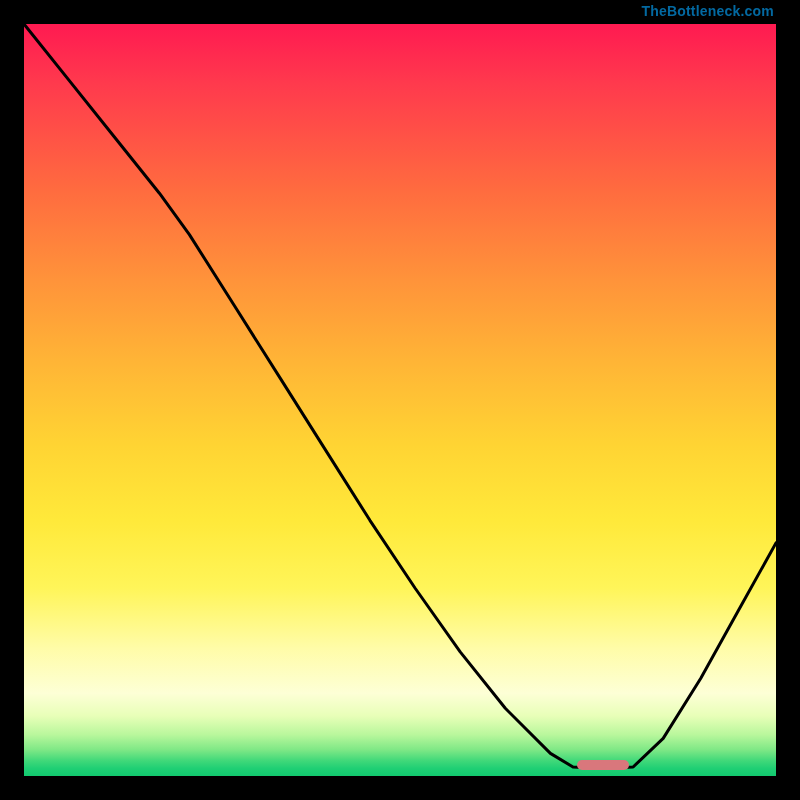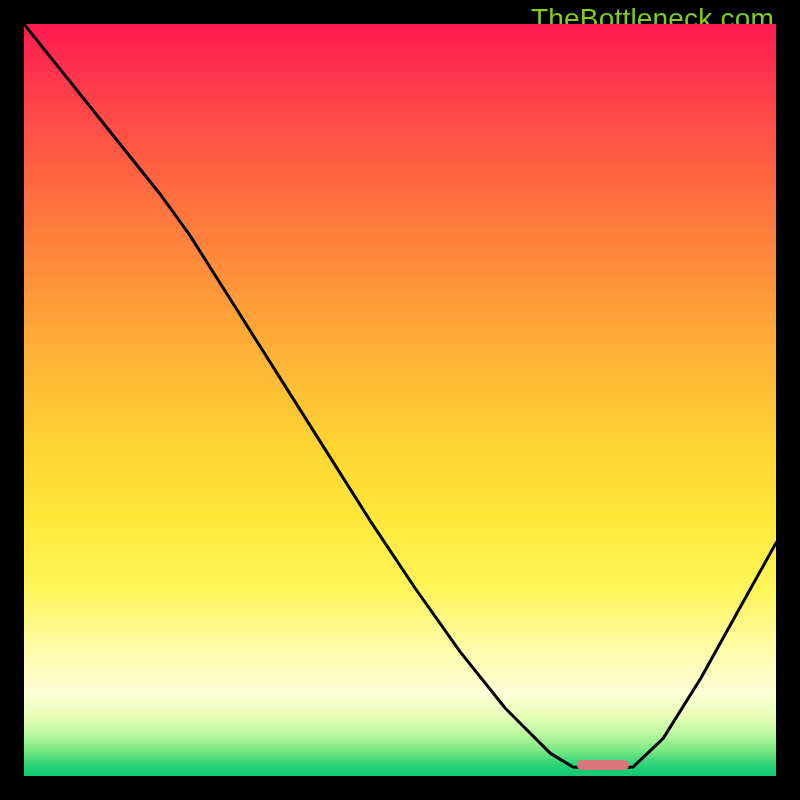--- a/index.html
+++ b/index.html
@@ -60,23 +60,23 @@
   .marker {
     position: absolute;
     height: 10px;
     border-radius: 5px;
     background: #d9777c;
   }
   .watermark {
     position: absolute;
     top: 3px;
     right: 26px;
-    color: #84cc16;
-    font-size: 28px;
-    font-weight: 400;
+    color: #0369a1;
+    font-size: 14px;
+    font-weight: 700;
     letter-spacing: 0.2px;
   }
 </style>
 </head>
 <body>
 
 <div class="watermark">TheBottleneck.com</div>
 
 <div class="frame">
   <div class="plot">

